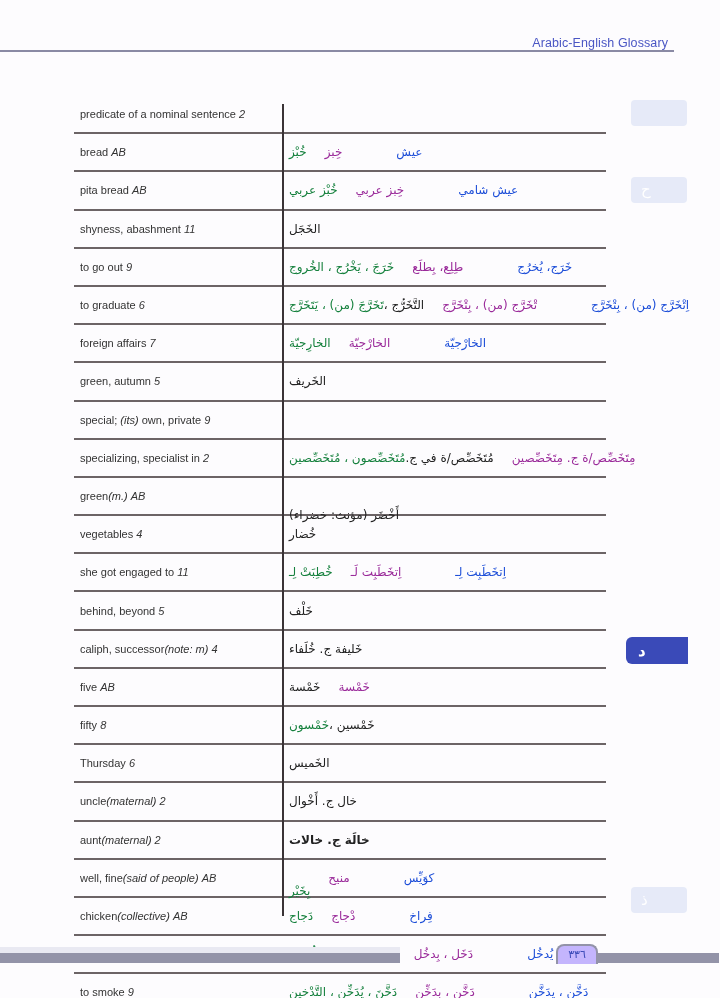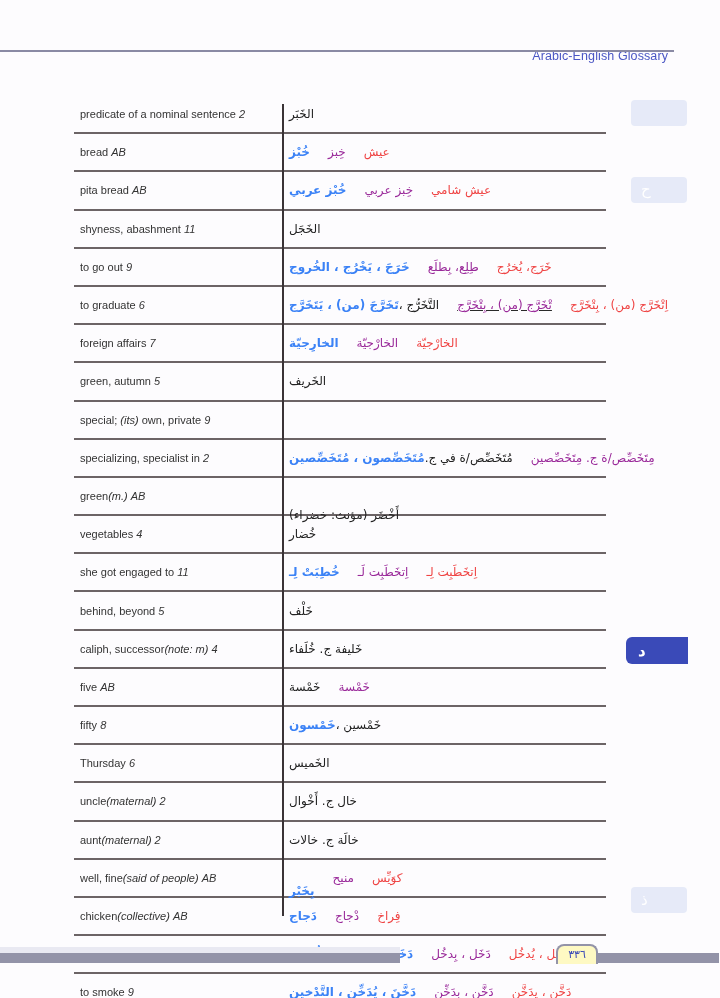--- a/index.html
+++ b/index.html
@@ -3,21 +3,21 @@
 <meta charset="utf-8">
 <style>
   html, body { margin: 0; padding: 0; }
   body {
     width: 720px; height: 998px; position: relative; overflow: hidden;
     background: #fdfcfe;
     font-family: "DejaVu Sans", sans-serif;
     color: #2a2a2a;
   }
   .header-title {
-    position: absolute; right: 52px; top: 49px;
+    position: absolute; right: 52px; top: 36px;
     font-family: "Liberation Sans", sans-serif; font-size: 12.5px;
     color: #4a56c4; letter-spacing: 0.1px; text-align: right;
   }
   .header-rule {
     position: absolute; left: 0; right: 46px; top: 50px; height: 2px;
     background: #8a8aa4;
   }
   .glossary {
     position: absolute; left: 74px; top: 96px; width: 532px;
   }
@@ -38,23 +38,23 @@
   .en .ref { font-style: italic; }
   .en .note { font-style: italic; }
   .ar {
     position: absolute; left: 215px; right: 0; top: 0; bottom: 0;
     display: flex; flex-direction: row-reverse; align-items: center;
     gap: 18px; padding-right: 0;
     font-family: "DejaVu Sans", sans-serif; font-size: 12px;
     direction: rtl; white-space: nowrap;
   }
   .ar span { direction: rtl; }
-  .c-msa { color: #3b82f6; font-weight: bold; }
+  .c-msa { color: #15803d; }
   .c-egy { color: #9a2a9a; }
-  .c-lev { color: #ef4444; }
+  .c-lev { color: #1d4ed8; margin-left: 36px; }
   .c-base { color: #222; }
 
   .tab-active {
     position: absolute; left: 626px; top: 637px; width: 62px; height: 27px;
     background: #3a4ab8; border-radius: 6px 0 0 6px;
     color: #fff; font-size: 15px; font-weight: bold;
     display: flex; align-items: center; padding-left: 12px; box-sizing: border-box;
   }
   .tab-ghost {
     position: absolute; left: 631px; width: 56px; height: 26px;
@@ -69,38 +69,33 @@
   .footer-bar-light {
     position: absolute; left: 0; right: 320px; top: 947px; height: 6px;
     background: #e9e9f2;
   }
   .footer-bar-r {
     position: absolute; left: 597px; width: 122px; top: 953px; height: 10px; background: #9393a8;
   }
   .page-tab {
     position: absolute; left: 556px; top: 944px; width: 42px; height: 20px;
     border: 2px solid #9393a8; border-bottom: none; border-radius: 8px 8px 0 0;
-    background: #fef9c3; box-sizing: border-box;
+    background: #c4b5fd; box-sizing: border-box;
     text-align: center; font-size: 11px; color: #3a4ab8; line-height: 18px;
   }
 </style>
 </head>
 <body>
 
 <div class="header-title">Arabic-English Glossary</div>
 <div class="header-rule"></div>
 
 <div class="glossary" id="glossary">
     <div class="row first">
       <div class="en"><span>predicate of a nominal sentence</span> <span class="ref">2</span></div>
-      <div class="ar">
-        <div style="display: flex; flex-direction: row; direction: rtl;">
-          <span class="c-base">الخَبَر</span>
-        </div>
-      </div>
     </div>
     <div class="row">
       <div class="en"><span>bread</span> <span class="ref">AB</span></div>
       <div class="ar">
         <div style="display: flex; flex-direction: row; direction: rtl;">
           <span class="c-msa">خُبْز</span>
         </div>
         <div style="display: flex; flex-direction: row; direction: rtl;">
           <span class="c-egy">خِبز</span>
         </div>
@@ -145,21 +140,21 @@
         </div>
       </div>
     </div>
     <div class="row">
       <div class="en"><span>to graduate</span> <span class="ref">6</span></div>
       <div class="ar">
         <div style="display: flex; flex-direction: row; direction: rtl;">
           <span class="c-base">التَّخَرُّج ، </span>
           <span class="c-msa">تَخَرَّجَ (من) ، يَتَخَرَّج</span>
         </div>
-        <div style="display: flex; flex-direction: row; direction: rtl; text-decoration: underline;">
+        <div style="display: flex; flex-direction: row; direction: rtl;">
           <span class="c-egy">تْخَرَّج (من) ، بِتْخَرَّج</span>
         </div>
         <div style="display: flex; flex-direction: row; direction: rtl;">
           <span class="c-lev">اِتْخَرَّج (من) ، بِتْخَرَّج</span>
         </div>
       </div>
     </div>
     <div class="row">
       <div class="en"><span>foreign affairs</span> <span class="ref">7</span></div>
       <div class="ar">
@@ -275,21 +270,21 @@
       <div class="en"><span>uncle</span><span class="note">(maternal)</span> <span class="ref">2</span></div>
       <div class="ar">
         <div style="display: flex; flex-direction: row; direction: rtl;">
           <span class="c-base">خال ج. أَخْوال</span>
         </div>
       </div>
     </div>
     <div class="row">
       <div class="en"><span>aunt</span><span class="note">(maternal)</span> <span class="ref">2</span></div>
       <div class="ar">
-        <div style="display: flex; flex-direction: row; direction: rtl;">
+        <div style="display: flex; flex-direction: row; direction: rtl; font-weight: bold;">
           <span class="c-base">خالَة ج. خالات</span>
         </div>
       </div>
     </div>
     <div class="row">
       <div class="en"><span>well, fine</span><span class="note">(said of people)</span> <span class="ref">AB</span></div>
       <div class="ar">
         <div style="display: flex; flex-direction: row; direction: rtl; margin-top: 26px;">
           <span class="c-msa">بِخَيْر</span>
         </div>

